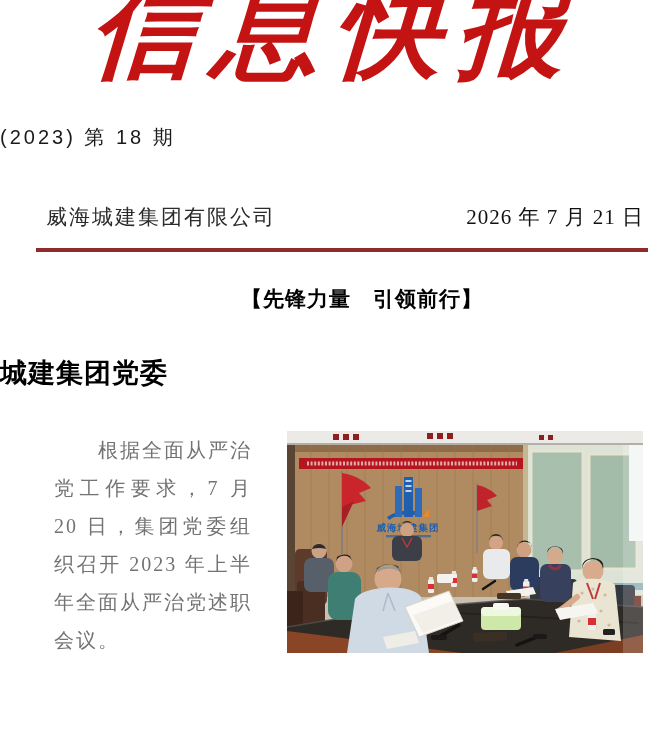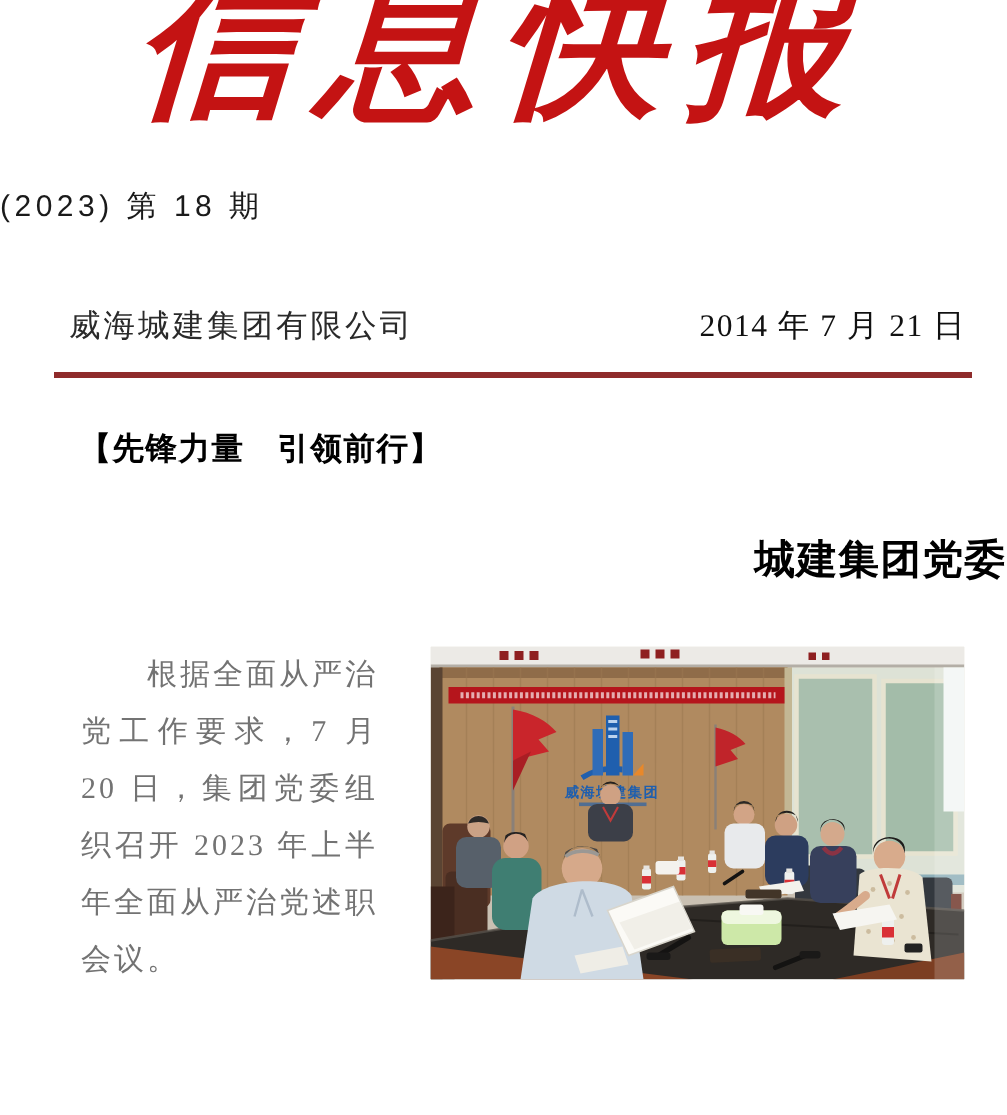--- a/index.html
+++ b/index.html
@@ -62,24 +62,25 @@
     margin: 17px 23px 0 36px;
   }
   
   .section-label {
     margin: 33px 0 0 53px;
     font-family: "Liberation Sans", sans-serif;
     font-weight: bold;
     font-size: 21px;
     letter-spacing: 1px;
     color: #000;
+    text-align: center;
   }
   .article-title {
     margin-top: 41px;
-    text-align: right;
+    text-align: left;
     font-family: "Liberation Serif", serif;
     font-weight: bold;
     font-size: 27px;
     line-height: 39px;
     color: #000;
     letter-spacing: 1px;
   }
   
   .content-row {
     display: flex;
@@ -109,21 +110,21 @@
 </head>
 <body>
 
 <div class="masthead">
   <div class="masthead-title">信息快报</div>
 </div>
 <div class="issue-line">(2023) 第 18 期</div>
 
 <div class="header-row">
   <span class="company">威海城建集团有限公司</span>
-  <span class="date">2014 年 7 月 21 日</span>
+  <span class="date">2026 年 7 月 21 日</span>
 </div>
 <div class="red-rule"></div>
 
 <div class="section-label">【先锋力量　引领前行】</div>
 
 <div class="article-title">
   <div>城建集团党委</div>
 </div>
 
 <div class="content-row">

